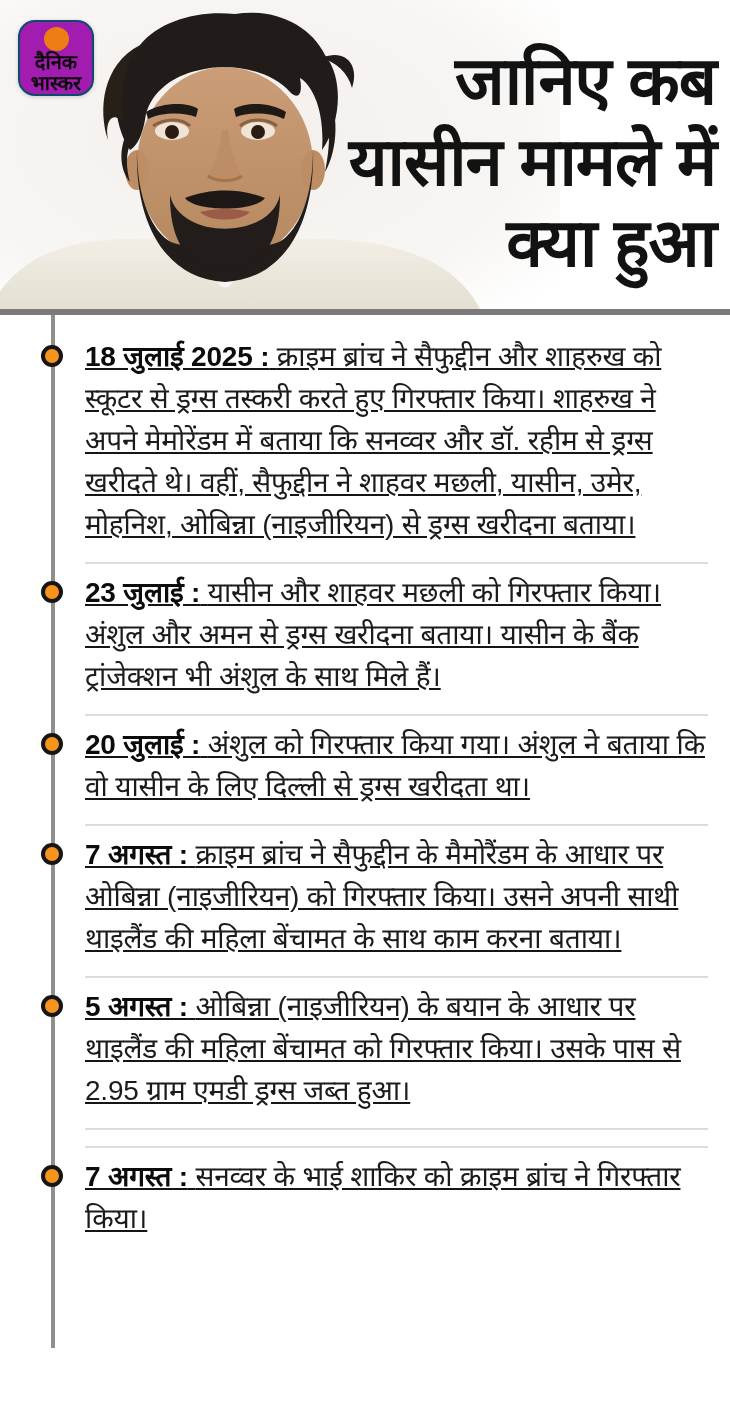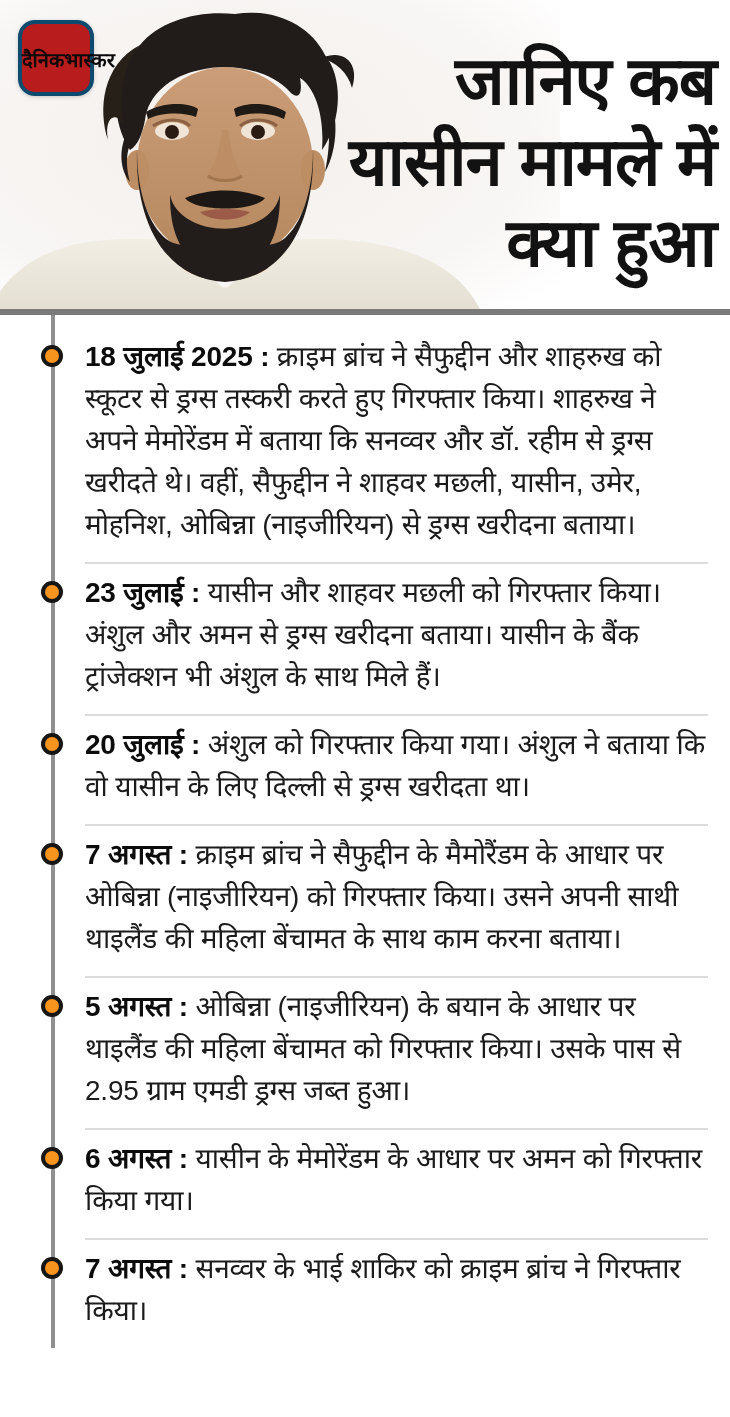--- a/index.html
+++ b/index.html
@@ -19,42 +19,42 @@
   .headline{
     position:absolute;top:40px;right:14px;
     text-align:right;
     font-size:67px;line-height:81px;font-weight:600;
     color:#121212;letter-spacing:-1px;white-space:nowrap;
   }
 
   
   .logo{
     position:absolute;left:18px;top:20px;width:76px;height:76px;
-    background:#b91c1c;border-radius:17px;
-    border:4px solid #0c4a6e;
+    background:#a21caf;border-radius:17px;
+    border:2px solid #0c4a6e;
     box-shadow:0 1px 4px rgba(0,0,0,.18);
-    display:flex;flex-direction:row;align-items:center;
+    display:flex;flex-direction:column;align-items:center;
     box-sizing:border-box;padding-top:5px;
   }
   .logo-dot{width:25px;height:25px;border-radius:50%;background:#EE7D16;margin-bottom:1px;}
   .logo-text{font-weight:700;font-size:20px;line-height:21px;color:#0a0a0a;text-align:center;}
 
   
   .section-bar{position:absolute;left:0;top:309px;width:730px;height:6px;background:#7a7a7a;}
 
   
   .timeline-line{position:absolute;left:51px;top:315px;width:4px;height:1033px;background:#8f8f8f;}
   .timeline{
     position:absolute;left:0;top:315px;width:730px;
     padding:21px 22px 0 85px;box-sizing:border-box;
   }
   .entry{position:relative;}
   .entry + .entry{margin-top:16px;}
   .entry .divider{height:2px;background:#dcdcdc;margin-bottom:8px;}
-  .entry-body{position:relative;}
+  .entry-body{position:relative;text-decoration:underline;}
   .bullet{
     position:absolute;left:-44px;top:9px;
     width:14px;height:14px;border-radius:50%;
     background:#F7941E;border:4px solid #161616;
   }
   .entry-text{
     margin:0;font-size:28px;line-height:42px;color:#1b1b1b;
     letter-spacing:-0.2px;
   }
   .entry-text b{font-weight:700;color:#0c0c0c;}
@@ -172,24 +172,20 @@
     <div class="entry">
       <div class="divider"></div>
       <div class="entry-body">
         <span class="bullet"></span>
         <p class="entry-text"><b>5 अगस्त :</b> <span>ओबिन्ना (नाइजीरियन) के बयान के आधार पर थाइलैंड की महिला बेंचामत को गिरफ्तार किया। उसके पास से 2.95 ग्राम एमडी ड्रग्स जब्त हुआ।</span></p>
       </div>
     </div>
 
     <div class="entry">
       <div class="divider"></div>
-      <div class="entry-body">
-        <span class="bullet"></span>
-        <p class="entry-text"><b>6 अगस्त :</b> <span>यासीन के मेमोरेंडम के आधार पर अमन को गिरफ्तार किया गया।</span></p>
-      </div>
     </div>
 
     <div class="entry">
       <div class="divider"></div>
       <div class="entry-body">
         <span class="bullet"></span>
         <p class="entry-text"><b>7 अगस्त :</b> <span>सनव्वर के भाई शाकिर को क्राइम ब्रांच ने गिरफ्तार किया।</span></p>
       </div>
     </div>
 

